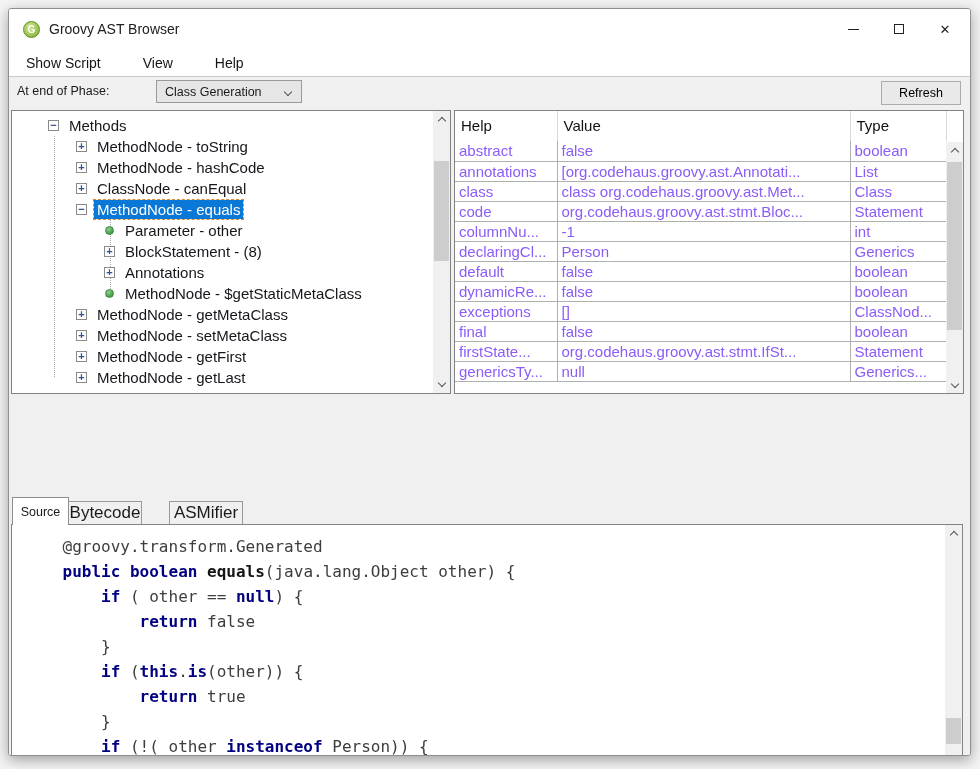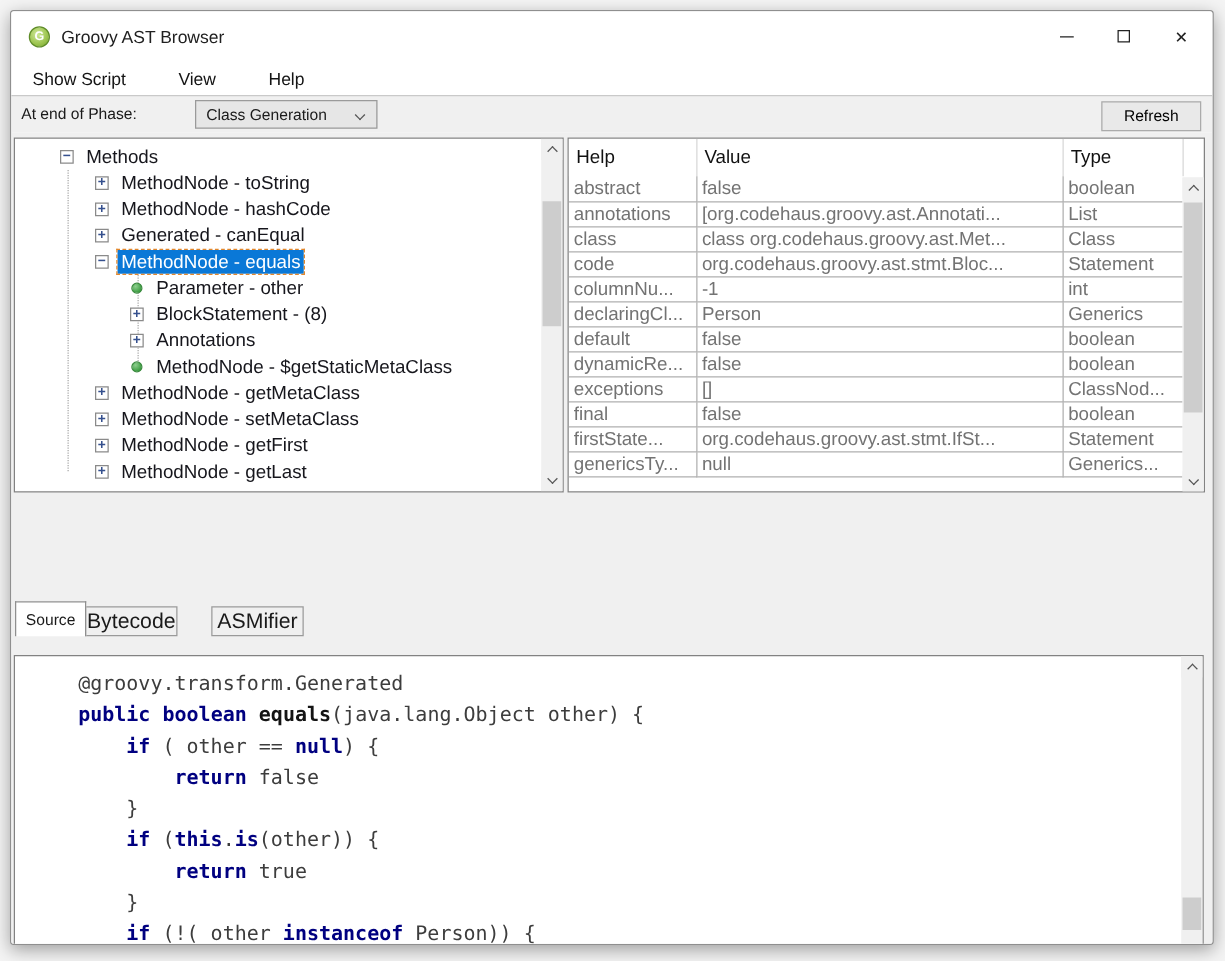--- a/index.html
+++ b/index.html
@@ -50,26 +50,26 @@
   .vscroll{position:absolute;top:0;right:0;width:17px;height:100%;background:var(--track);}
   .sb-btn{position:absolute;left:0;width:17px;height:17px;display:flex;align-items:center;justify-content:center;background:var(--track);}
   .sb-up{top:0;} .sb-down{bottom:0;}
   .sb-thumb{position:absolute;left:1px;width:15px;background:var(--thumb);}
   .chev-up{transform:rotate(-135deg);margin-top:3px;}
   .chev-dn{transform:rotate(45deg);margin-bottom:3px;}
   
   .table-panel{position:absolute;left:445px;top:4px;width:510px;height:284px;background:#fff;border:1px solid var(--panel-border);overflow:hidden;}
   table{border-collapse:collapse;table-layout:fixed;width:491px;font-size:15px;}
   th{font-weight:normal;text-align:left;height:30px;padding:0 0 2px 6px;background:#fff;border-right:1px solid #d8d8d8;font-size:15px;color:#111;}
-  td{height:20px;padding:0 2px 0 4px;border:1px solid var(--grid);border-top:none;white-space:nowrap;overflow:hidden;color:#737373;}
+  td{height:20px;padding:0 2px 0 4px;border:1px solid var(--grid);border-top:none;white-space:nowrap;overflow:hidden;color:#8b5cf6;}
   td:first-child{border-left:none;} td:last-child{border-right:none;}
   .col-name{width:102px;} .col-value{width:293px;} .col-type{width:96px;}
   .table-scroll{top:31px;height:252px;}
   
-  .tabstrip{position:absolute;left:0;top:374px;width:100%;height:28px;text-decoration:underline;}
+  .tabstrip{position:absolute;left:0;top:390px;width:100%;height:28px;text-decoration:underline;}
   .tab{position:absolute;font-size:17px;color:#1a1a1a;display:flex;align-items:center;justify-content:center;}
   .tab.active{left:3px;top:1px;height:28px;width:57px;background:#fff;border:1px solid #8f8f8f;border-bottom:none;z-index:3;font-size:12.5px;}
   .tab.inactive{top:5px;height:24px;background:#f0f0f0;border:1px solid #9a9a9a;z-index:1;}
   
   .source-panel{position:absolute;left:2px;top:418px;width:952px;height:321px;background:#fff;border:1px solid var(--panel-border);overflow:hidden;z-index:2;}
   .code{position:absolute;left:0;top:0;right:17px;bottom:17px;overflow:hidden;padding:9px 0 0 12px;
     font-family:"DejaVu Sans Mono","Liberation Mono",monospace;font-size:16px;line-height:25px;color:#3d3d3d;}
   .code-line{white-space:pre;}
   .s-k{color:var(--kw);font-weight:bold;}
   .s-b{color:#141414;font-weight:bold;}
@@ -124,21 +124,21 @@
           <div class="tree-row" style="padding-left: 64px;">
             <span class="handle">+</span>
             <span class="tlabel">MethodNode - toString</span>
           </div>
           <div class="tree-row" style="padding-left: 64px;">
             <span class="handle">+</span>
             <span class="tlabel">MethodNode - hashCode</span>
           </div>
           <div class="tree-row" style="padding-left: 64px;">
             <span class="handle">+</span>
-            <span class="tlabel">Generated - canEqual</span>
+            <span class="tlabel">ClassNode - canEqual</span>
           </div>
           <div class="tree-row" style="padding-left: 64px;">
             <span class="handle">−</span>
             <span class="tlabel sel">MethodNode - equals</span>
           </div>
           <div class="tree-row" style="padding-left: 92px;">
             <span class="dot"></span>
             <span class="tlabel">Parameter - other</span>
           </div>
           <div class="tree-row" style="padding-left: 92px;">

